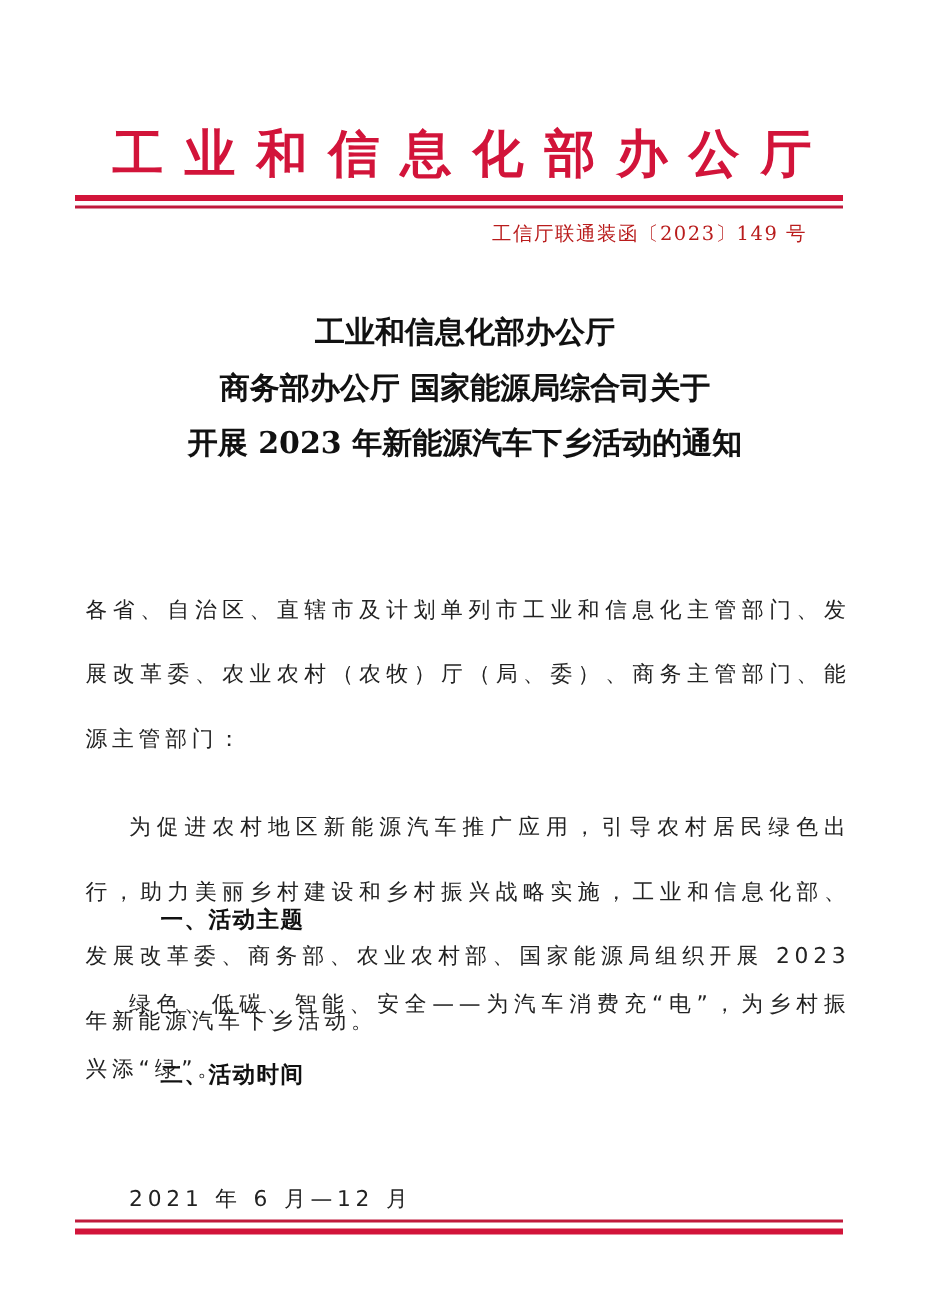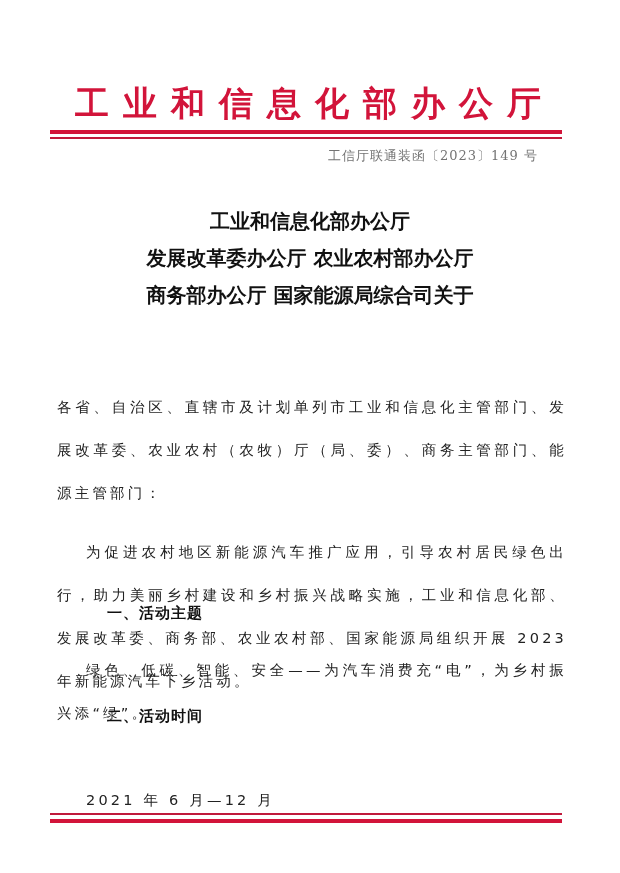--- a/index.html
+++ b/index.html
@@ -10,21 +10,21 @@
   .abs { position: absolute; }
   .org-header {
     left: 0; top: 82px; width: 620px; text-align: center;
     font-family: "DejaVu Serif", "Liberation Serif", serif;
     font-weight: bold; color: #d2143a; font-size: 34px; letter-spacing: 14px;
     line-height: 42px; padding-left: 10px; box-sizing: border-box;
   }
   .rule-thick { left: 50px; width: 512px; height: 4px; background: #d2143a; }
   .rule-thin  { left: 50px; width: 512px; height: 1.5px; background: #c01a3c; }
   .doc-number {
-    right: 82px; top: 147px; font-size: 13px; letter-spacing: 1px; color: #737373;
+    right: 82px; top: 147px; font-size: 13px; letter-spacing: 1px; color: #b91c1c;
     font-family: "DejaVu Serif", serif;
   }
   .title-block {
     left: 0; top: 203px; width: 620px; text-align: center;
     font-weight: bold; font-size: 20px; line-height: 37px; color: #111;
     font-family: "DejaVu Serif", serif;
   }
   .title-line { display: block; }
   .body-text {
     left: 57px; width: 510px; font-size: 14.5px; line-height: 43px; color: #222;
@@ -43,22 +43,22 @@
 
 <div class="abs org-header">工业和信息化部办公厅</div>
 
 <div class="abs rule-thick" style="top:130px;"></div>
 <div class="abs rule-thin" style="top:137px;"></div>
 
 <div class="abs doc-number">工信厅联通装函〔2023〕149 号</div>
 
 <div class="abs title-block">
   <span class="title-line">工业和信息化部办公厅</span>
-  <span class="title-line">发展改革委办公厅 农业农村部办公厅</span>
   <span class="title-line">商务部办公厅 国家能源局综合司关于</span>
+  <span class="title-line">开展 2023 年新能源汽车下乡活动的通知</span>
 </div>
 
 <div class="abs body-text" style="top:386px;">
   <p class="para">各省、自治区、直辖市及计划单列市工业和信息化主管部门、发展改革委、农业农村（农牧）厅（局、委）、商务主管部门、能源主管部门：</p>
 </div>
 
 <div class="abs body-text" style="top:483px;">
   <p class="para indent">为促进农村地区新能源汽车推广应用，引导农村居民绿色出行，助力美丽乡村建设和乡村振兴战略实施，工业和信息化部、发展改革委、商务部、农业农村部、国家能源局组织开展 2023 年新能源汽车下乡活动。</p>
 </div>
 

